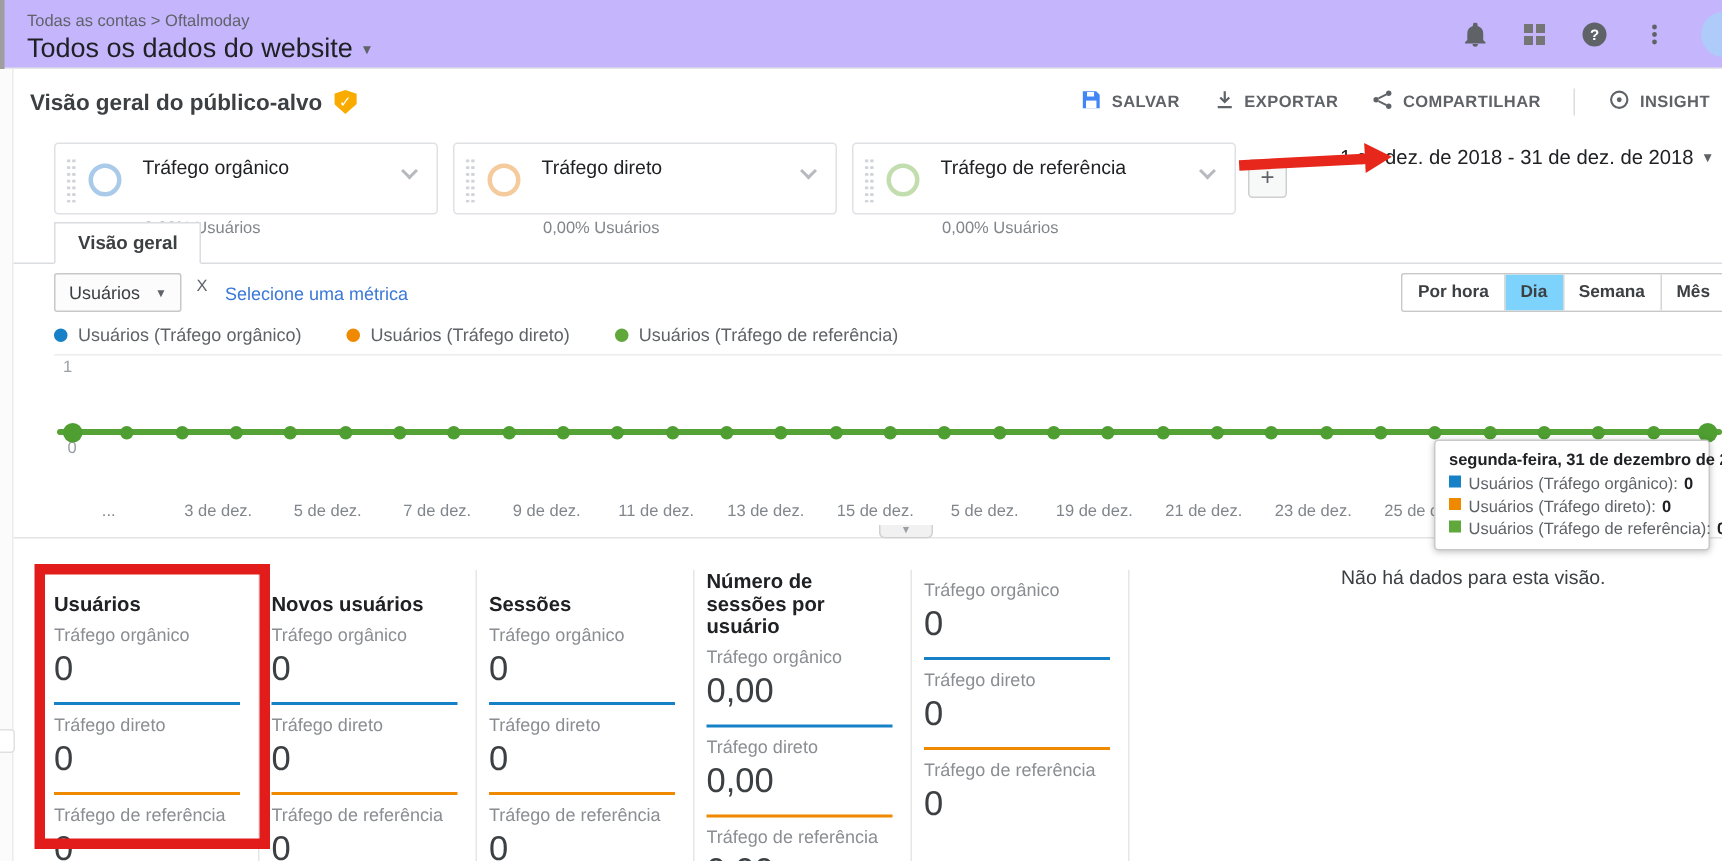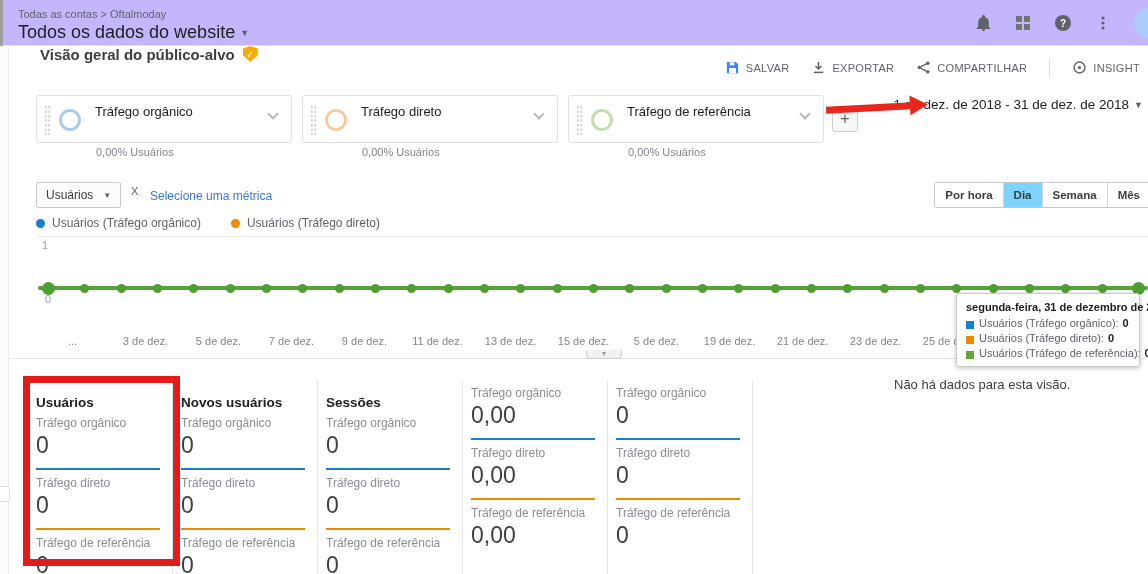--- a/index.html
+++ b/index.html
@@ -12,25 +12,25 @@
   .edge-line { position:absolute; left:0; top:0; width:3px; height:46px; background:#9e9e9e; }
   .breadcrumb { position:absolute; left:18px; top:8px; font-size:11px; color:#5f6368; }
   .account-selector { position:absolute; left:18px; top:22px; font-size:18px; color:#202124; cursor:pointer; }
   .caret { display:inline-block; font-size:9px; color:#5f6368; vertical-align:middle; margin-left:5px; }
   .header-icons { position:absolute; right:0; top:0; height:46px; display:flex; align-items:center; gap:22px; }
   .hicon { width:18px; height:18px; display:inline-flex; align-items:center; justify-content:center; cursor:pointer; }
   .avatar { width:30px; height:30px; border-radius:50%; background:#aecbfa; margin-right:-16px; }
 
   
   .report-bar { position:absolute; left:0; top:46px; width:100%; height:44px; background:#fff; }
-  .page-title-wrap { position:absolute; left:40px; top:0; height:44px; display:flex; gap:8px; }
+  .page-title-wrap { position:absolute; left:20px; top:0; height:44px; display:flex; align-items:center; gap:8px; }
   .page-title { font-size:15px; font-weight:bold; color:#3c4043; }
   .badge { width:15px; height:16px; background:#f9ab00; clip-path:polygon(50% 0,100% 16%,100% 58%,50% 100%,0 58%,0 16%); color:#fff; font-size:10px; font-weight:bold; display:flex; align-items:center; justify-content:center; }
   .actions { position:absolute; right:8px; top:0; height:44px; display:flex; align-items:center; gap:22px; }
-  .action-btn { display:flex; align-items:center; gap:6px; font-size:11px; font-weight:normal; letter-spacing:.3px; color:#5f6368; background:none; border:none; cursor:pointer; font-family:inherit; white-space:nowrap; }
+  .action-btn { display:flex; align-items:center; gap:6px; font-size:11px; font-weight:bold; letter-spacing:.3px; color:#5f6368; background:none; border:none; cursor:pointer; font-family:inherit; white-space:nowrap; }
   .vdiv { width:1px; height:18px; background:#dadce0; }
 
   
   .segments-row { position:absolute; left:0; top:90px; width:100%; height:58px; }
   .seg-card { position:absolute; top:5px; width:256px; height:48px; background:#fff; border:1px solid #dfe1e5; border-radius:3px; cursor:pointer; }
   .seg-card.p1{left:36px;} .seg-card.p2{left:302px;} .seg-card.p3{left:568px;}
   .drag-handle { position:absolute; left:7px; top:9px; width:7px; height:30px;
     background-image:radial-gradient(circle,#cfd2d6 1px,transparent 1.3px); background-size:3.5px 4.5px; }
   .seg-ring { position:absolute; left:22px; top:13px; width:22px; height:22px; border-radius:50%; border:3px solid; }
   .ring-blue{border-color:#a9cbe9;} .ring-orange{border-color:#f5cb9e;} .ring-green{border-color:#c3deae;}
@@ -66,21 +66,21 @@
   .ytick-1 { position:absolute; left:42px; top:63px; font-size:11px; color:#9aa0a6; }
   .ytick-0 { position:absolute; left:45px; top:117px; font-size:11px; color:#9aa0a6; }
   .series-line { position:absolute; left:38px; right:0; top:110px; height:4px; background:#55a336; border-radius:2px; }
   .dot { position:absolute; top:108px; width:9px; height:9px; margin-left:-4px; border-radius:50%; background:#4f9e32; }
   .dot-big { width:13px; height:13px; top:106px; margin-left:-6px; }
   .x-axis { position:absolute; left:36px; top:159px; display:flex; }
   .xlab { width:73px; text-align:center; font-size:11px; color:#80868b; white-space:nowrap; }
   .collapse-tab { position:absolute; left:586px; top:174px; width:36px; height:9px; background:#f1f1f1; border:1px solid #d0d0d0; border-top:none; border-radius:0 0 4px 4px; font-size:7px; color:#9aa0a6; text-align:center; line-height:7px; cursor:pointer; z-index:3; }
   .tooltip { position:absolute; right:8px; top:117px; width:184px; background:#fff; border:1px solid #c9c9c9; border-radius:3px; box-shadow:0 1px 5px rgba(0,0,0,.25); padding:7px 9px; z-index:5; }
   .ttitle { font-size:11px; font-weight:bold; color:#202124; margin-bottom:4px; white-space:nowrap; }
-  .trow { display:flex; align-items:flex-end; margin-top:3px; font-size:11px; color:#5f6368; white-space:nowrap; }
+  .trow { display:flex; align-items:flex-start; margin-top:3px; font-size:11px; color:#5f6368; white-space:nowrap; }
   .tsq { width:8px; height:8px; margin-right:5px; flex:none; }
   .tvalue { font-weight:bold; color:#202124; margin-left:4px; }
 
   
   .left-strip { position:absolute; left:0; top:46px; bottom:0; width:9px; background:#fbfbfb; border-right:1px solid #ececec; }
   .strip-notch { position:absolute; left:0; top:486px; width:10px; height:16px; background:#fff; border:1px solid #e0e0e0; border-left:none; border-radius:0 3px 3px 0; z-index:2; }
   .cards-section { position:absolute; left:0; top:360px; width:100%; height:214px; background:#fff; }
   .scol-wrap { position:absolute; left:36px; top:20px; display:flex; }
   .scol { width:137px; margin-right:8px; border-right:1px solid #e6e6e6; padding-right:10px; }
   .scol-title { min-height:30px; display:flex; align-items:flex-end; font-size:13.5px; font-weight:bold; color:#202124; line-height:15px; }
@@ -206,20 +206,23 @@
     <button class="add-seg">+</button>
     <div class="anno-arrow">
       <span class="shaft"></span>
       <span class="head"></span>
     </div>
     <div class="date-range">
       <span>1 de dez. de 2018 - 31 de dez. de 2018</span><span class="caret">▼</span>
     </div>
   </div>
 
+  <div class="tabs-row">
+    <div class="tab">Visão geral</div>
+  </div>
 
   <div class="chart-panel">
     <button class="metric-btn">
       <span>Usuários</span><span class="caret">▼</span>
     </button>
     <span class="vs-x">X</span>
     <a class="add-metric-link">Selecione uma métrica</a>
     <div class="gran-group">
       <button class="gran">Por hora</button>
       <button class="gran selected">Dia</button>
@@ -227,20 +230,24 @@
       <button class="gran">Mês</button>
     </div>
     <div class="legend">
       <span class="litem">
         <span class="ldot bg-blue"></span>
         <span>Usuários (Tráfego orgânico)</span>
       </span>
       <span class="litem">
         <span class="ldot bg-orange"></span>
         <span>Usuários (Tráfego direto)</span>
+      </span>
+      <span class="litem">
+        <span class="ldot bg-green"></span>
+        <span>Usuários (Tráfego de referência)</span>
       </span>
     </div>
 
     <div class="gridline-top"></div>
     <span class="ytick-1">1</span>
     <span class="ytick-0">0</span>
     <div class="series-line"></div>
     <div>
         <span class="dot dot-big" style="left: 48px;"></span>
         <span class="dot" style="left: 84.33px;"></span>
@@ -366,20 +373,21 @@
           <div class="spark bg-orange"></div>
         </div>
         <div class="sgroup">
           <div class="slabel">Tráfego de referência</div>
           <div class="svalue">0</div>
 
         </div>
       </div>
 
       <div class="scol">
+        <div class="scol-title">Número de sessões por usuário</div>
         <div class="sgroup">
           <div class="slabel">Tráfego orgânico</div>
           <div class="svalue">0,00</div>
           <div class="spark bg-blue"></div>
         </div>
         <div class="sgroup">
           <div class="slabel">Tráfego direto</div>
           <div class="svalue">0,00</div>
           <div class="spark bg-orange"></div>
         </div>

